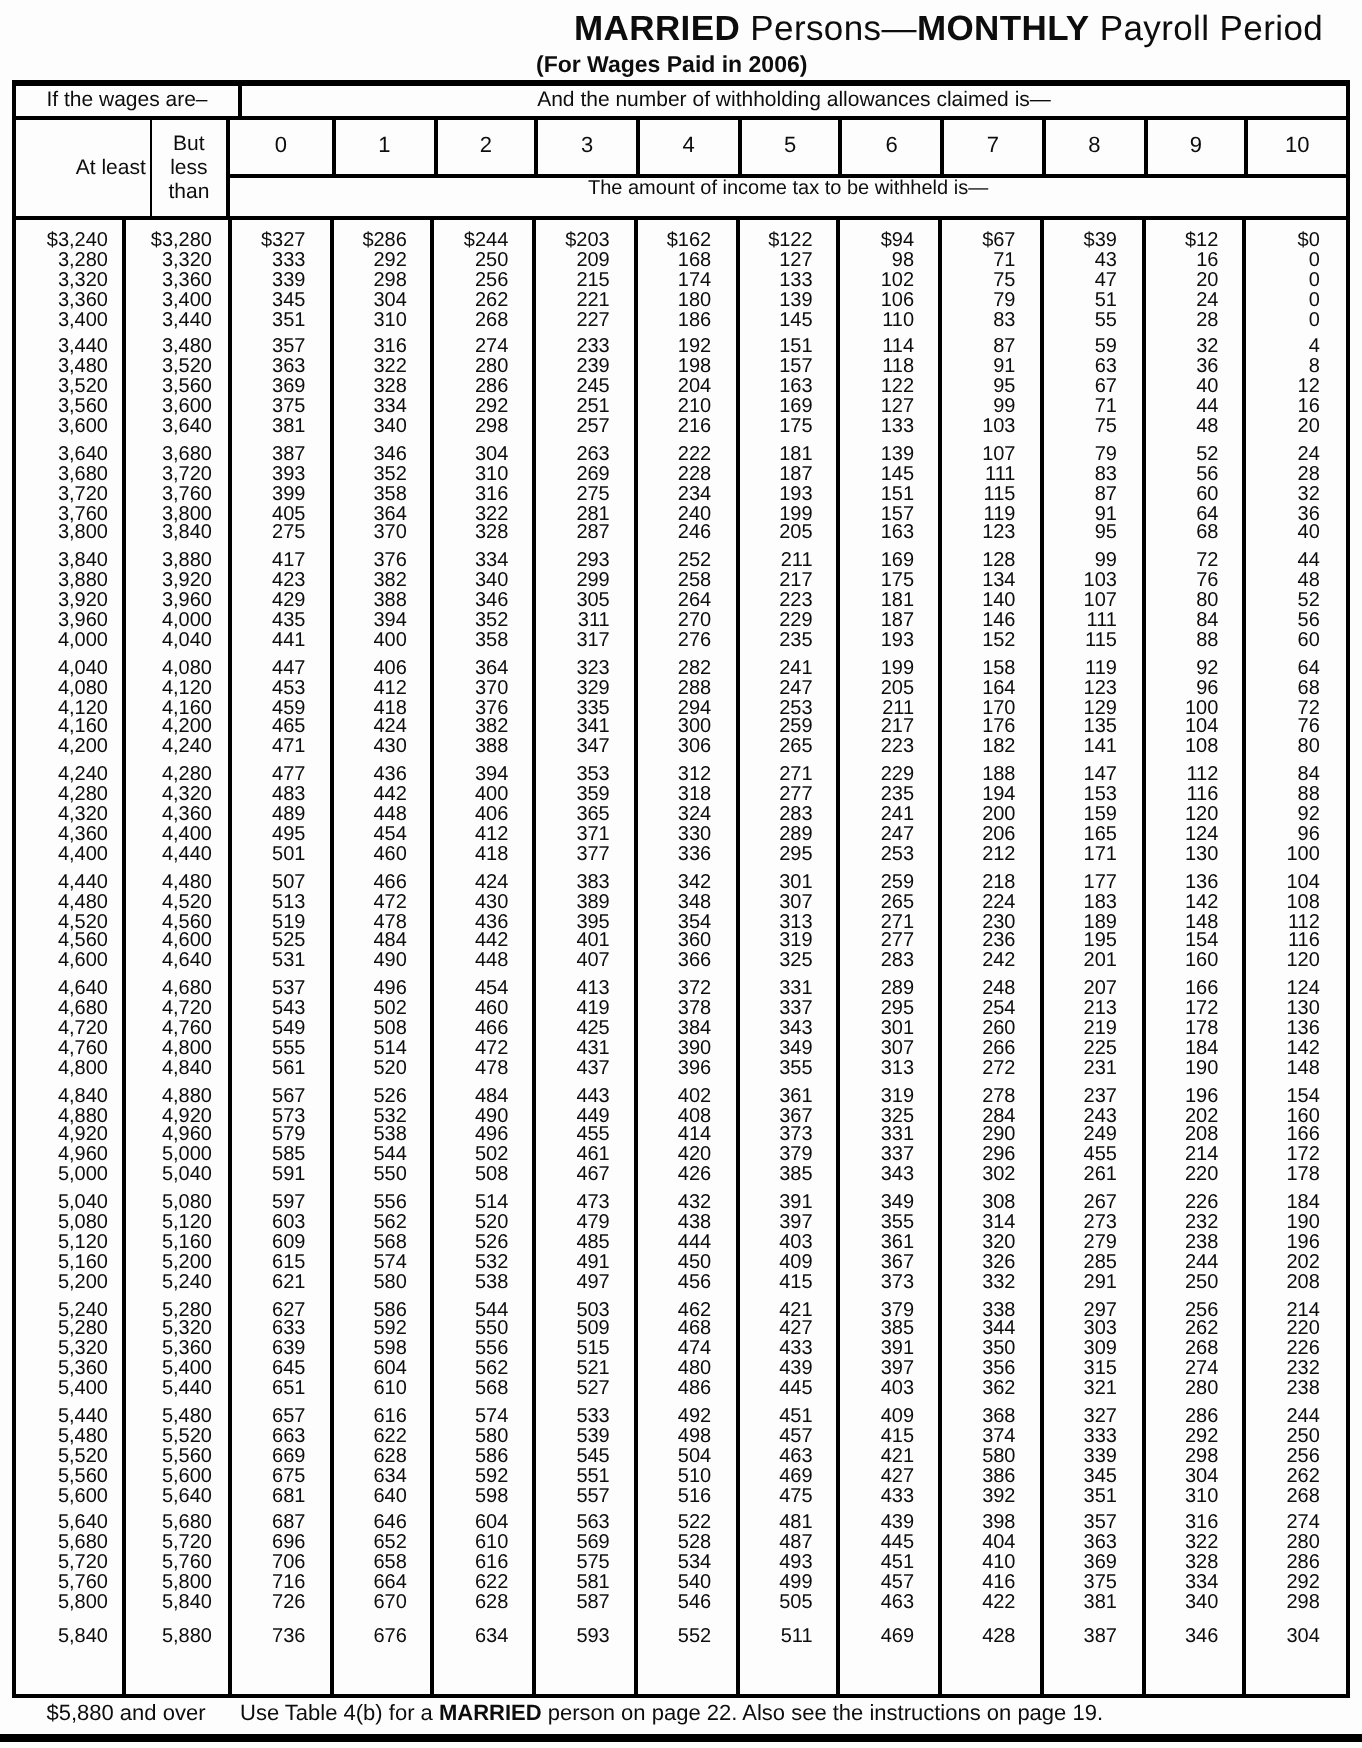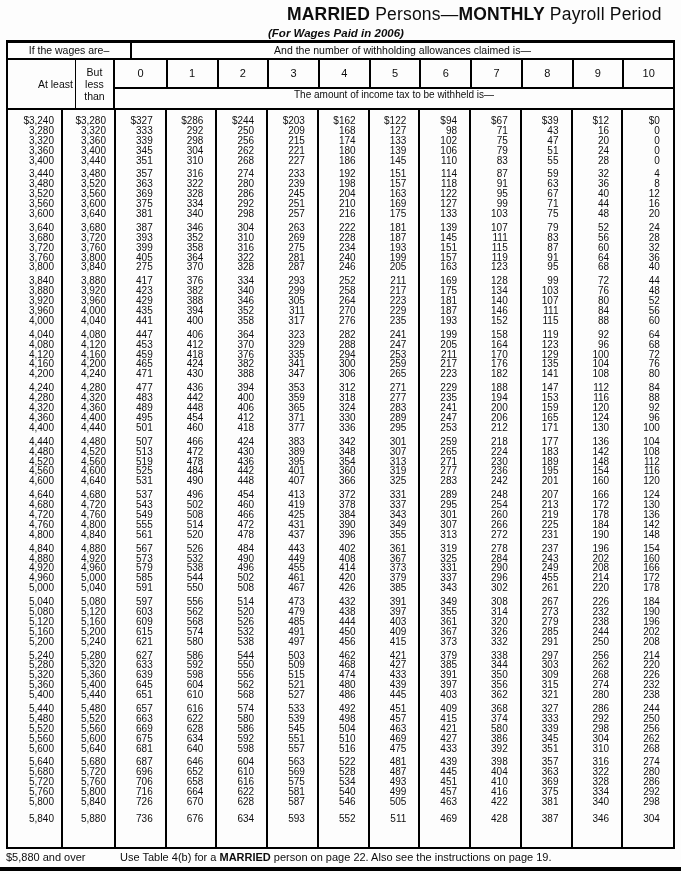--- a/index.html
+++ b/index.html
@@ -1,26 +1,26 @@
 <!DOCTYPE html>
 <html><head>
 <meta charset="utf-8">
 <style>
   html,body{margin:0;padding:0;background:#fdfdfd;}
   .page{position:relative;width:681px;height:874px;background:#fdfdfd;
         font-family:"Liberation Sans",sans-serif;color:#0d0d0d;overflow:hidden;}
   .title{position:absolute;left:287px;top:4px;font-size:17.5px;white-space:nowrap;letter-spacing:.2px;}
   .title .b{font-weight:bold;}
-  .subtitle{position:absolute;left:268px;top:27px;font-size:11.5px;font-weight:bold;font-style:italic;}
+  .subtitle{position:absolute;left:268px;top:27px;font-size:11.5px;font-weight:bold;}
 
   .tbl{position:absolute;left:6px;top:40px;width:669px;box-sizing:border-box;
        border:2px solid #000;border-top:3px solid #000;}
   
   .hdr-a{display:flex;height:15px;border-bottom:2px solid #000;font-size:10.5px;}
-  .hdr-a .ha-left{width:124px;box-sizing:border-box;border-right:2px solid #000;
+  .hdr-a .ha-left{width:113px;box-sizing:border-box;border-right:2px solid #000;
                   text-align:center;line-height:14px;}
   .hdr-a .ha-right{flex:1;text-align:center;line-height:14px;}
   
   .hdr-b{display:flex;height:48px;border-bottom:2px solid #000;padding-left:28px;}
   .wcol{width:54px;box-sizing:border-box;border-right:1.5px solid #000;display:flex;
         align-items:center;justify-content:center;font-size:10.5px;text-align:center;}
   .wcol2{width:53px;box-sizing:border-box;border-right:2px solid #000;display:flex;
         align-items:center;justify-content:center;font-size:10.5px;text-align:center;line-height:12px;}
   .allow{flex:1;display:flex;flex-direction:column;}
   .nums{display:flex;height:35px;border-bottom:2px solid #000;box-sizing:border-box;}
@@ -34,21 +34,21 @@
   .rowgroup{position:relative;margin-top:4px;}
   .rowgroup:first-child{margin-top:0;}
   .rowgroup:last-child{margin-top:7px;}
   .row{display:flex;height:9.9px;line-height:9.9px;font-size:10px;white-space:nowrap;}
   .row span{box-sizing:border-box;text-align:right;display:block;}
   .row .c0{width:54px;padding-right:8px;}
   .row .c1{width:53px;padding-right:9px;}
   .row .ca{width:50.727px;padding-right:13px;}
 
   .footer{position:absolute;top:851px;left:6px;width:669px;font-size:11px;display:flex;}
-  .footer .over{width:114px;}
+  .footer .over{width:114px;text-align:center;}
   .footer .note{flex:1;}
   .footer .nb{font-weight:bold;}
   .bottom-rule{position:absolute;top:867px;left:0;width:681px;height:3.5px;background:#000;}
 </style>
 </head>
 <body>
 
 <div class="page">
 
   <div class="title"><span class="b">MARRIED</span><span> Persons—</span><span class="b">MONTHLY</span><span> Payroll Period</span></div>

